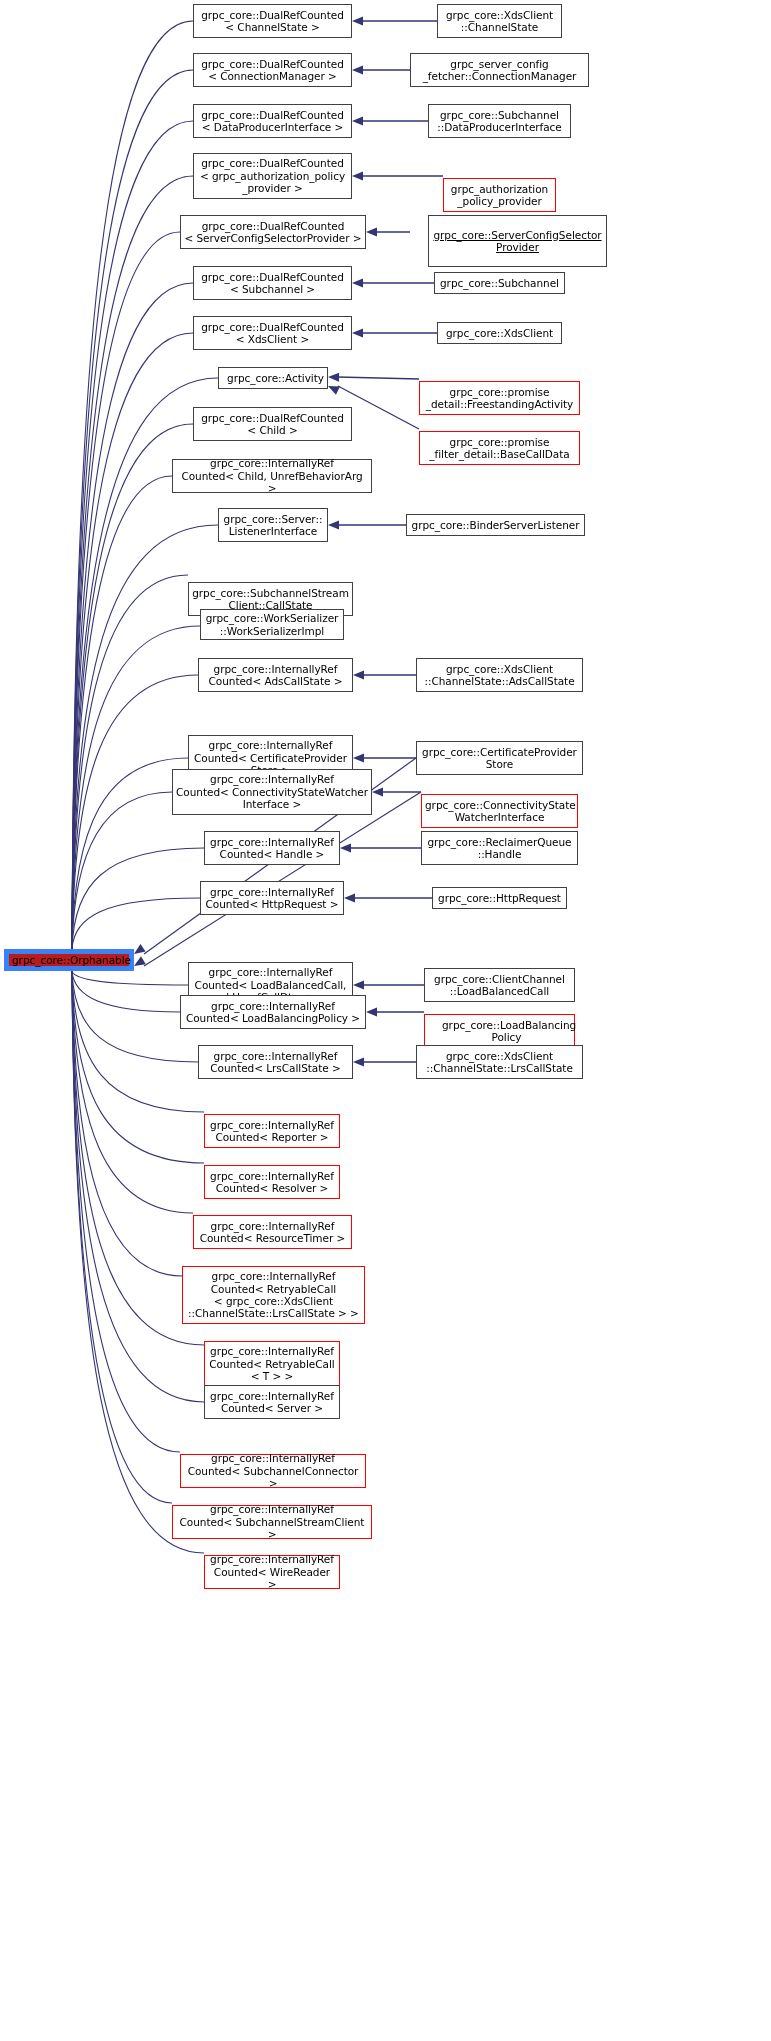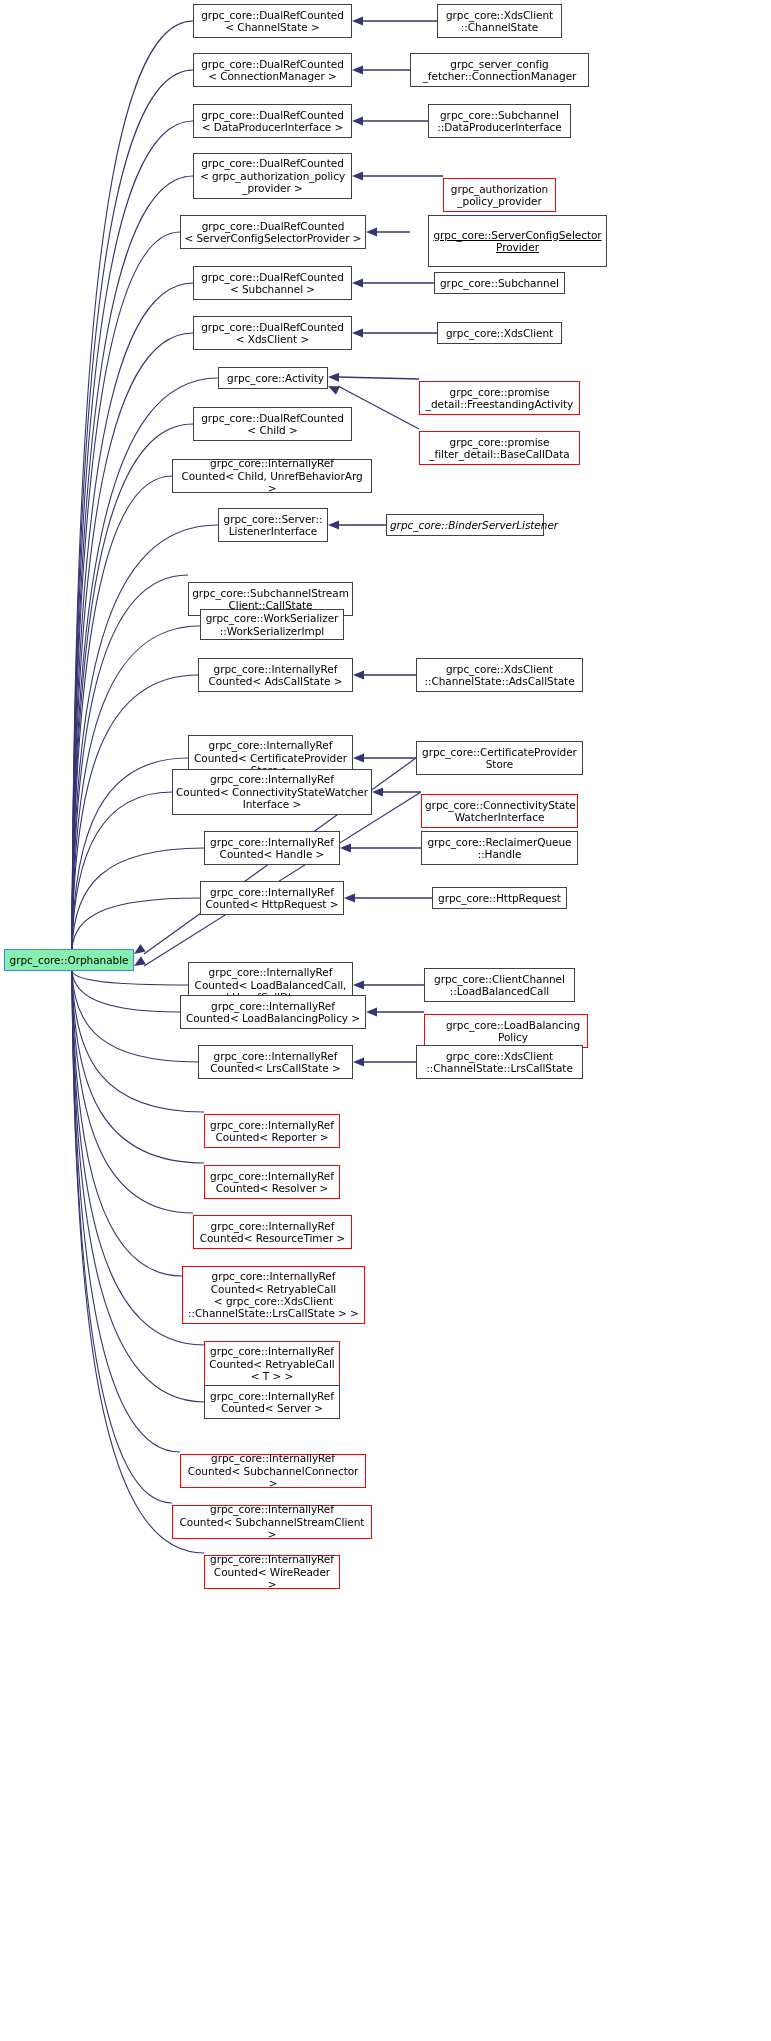--- a/index.html
+++ b/index.html
@@ -2,21 +2,21 @@
 <html><head>
 <meta charset="utf-8">
 <style>
   html,body{margin:0;padding:0;background:#ffffff;}
   body{font-family:"DejaVu Sans","Liberation Sans",sans-serif;}
   #diagram{position:relative;width:771px;height:2041px;overflow:hidden;background:#fff;}
   #edges{position:absolute;left:0;top:0;width:771px;height:2041px;pointer-events:none;}
   .node{position:absolute;box-sizing:border-box;display:flex;align-items:center;justify-content:center;
         text-align:center;background:#ffffff;border:1px solid #404040;color:#000000;
         font-size:10.5px;line-height:12.4px;letter-spacing:-0.05px;white-space:pre-line;padding:1px 3px;}
-  .node.root{background:#86efac;border:1px solid #3b82f6;}
+  .node.root{background:#b91c1c;border:5px solid #3b82f6;}
   .node.red{border:1px solid #ff0000;margin-top:19px;}
   .node span{display:block;width:100%;}
 </style>
 </head>
 <body>
 
 <div id="diagram">
   <svg id="edges" viewBox="0 0 771 2041">
       <path d="M 72,949 C 74,373.64 102,21 193,21" stroke="#353573" stroke-width="1.1" fill="none"></path>
       <path d="M 72,949 C 74,404.02 102,70 193,70" stroke="#353573" stroke-width="1.1" fill="none"></path>
@@ -195,29 +195,29 @@
     <div class="node red" style="left: 443px; top: 159px; width: 113px; height: 34px;"><span>grpc_authorization
 _policy_provider</span></div>
     <div class="node" style="left: 428px; top: 215px; width: 179px; height: 52px; text-decoration: underline;"><span>grpc_core::ServerConfigSelector
 Provider</span></div>
     <div class="node" style="left: 434px; top: 272px; width: 131px; height: 22px;"><span>grpc_core::Subchannel</span></div>
     <div class="node" style="left: 437px; top: 322px; width: 125px; height: 22px;"><span>grpc_core::XdsClient</span></div>
     <div class="node red" style="left: 419px; top: 362px; width: 161px; height: 34px;"><span>grpc_core::promise
 _detail::FreestandingActivity</span></div>
     <div class="node red" style="left: 419px; top: 412px; width: 161px; height: 34px;"><span>grpc_core::promise
 _filter_detail::BaseCallData</span></div>
-    <div class="node" style="left: 386px; top: 514px; width: 158px; height: 22px; font-style: italic;"><span>grpc_core::BinderServerListener</span></div>
+    <div class="node" style="left: 406px; top: 514px; width: 179px; height: 22px;"><span>grpc_core::BinderServerListener</span></div>
     <div class="node" style="left: 416px; top: 658px; width: 167px; height: 34px;"><span>grpc_core::XdsClient
 ::ChannelState::AdsCallState</span></div>
     <div class="node" style="left: 416px; top: 741px; width: 167px; height: 34px;"><span>grpc_core::CertificateProvider
 Store</span></div>
     <div class="node red" style="left: 421px; top: 775px; width: 157px; height: 34px;"><span>grpc_core::ConnectivityState
 WatcherInterface</span></div>
     <div class="node" style="left: 421px; top: 831px; width: 157px; height: 34px; text-align: center;"><span>grpc_core::ReclaimerQueue
 ::Handle</span></div>
     <div class="node" style="left: 432px; top: 887px; width: 135px; height: 22px;"><span>grpc_core::HttpRequest</span></div>
     <div class="node" style="left: 424px; top: 968px; width: 151px; height: 34px;"><span>grpc_core::ClientChannel
 ::LoadBalancedCall</span></div>
-    <div class="node red" style="left: 424px; top: 995px; width: 164px; height: 34px; padding-left: 17px;"><span>grpc_core::LoadBalancing
+    <div class="node red" style="left: 424px; top: 995px; width: 151px; height: 34px; padding-left: 17px;"><span>grpc_core::LoadBalancing
 Policy</span></div>
     <div class="node" style="left: 416px; top: 1045px; width: 167px; height: 34px;"><span>grpc_core::XdsClient
 ::ChannelState::LrsCallState</span></div>
   </div>
 
 </body></html>

